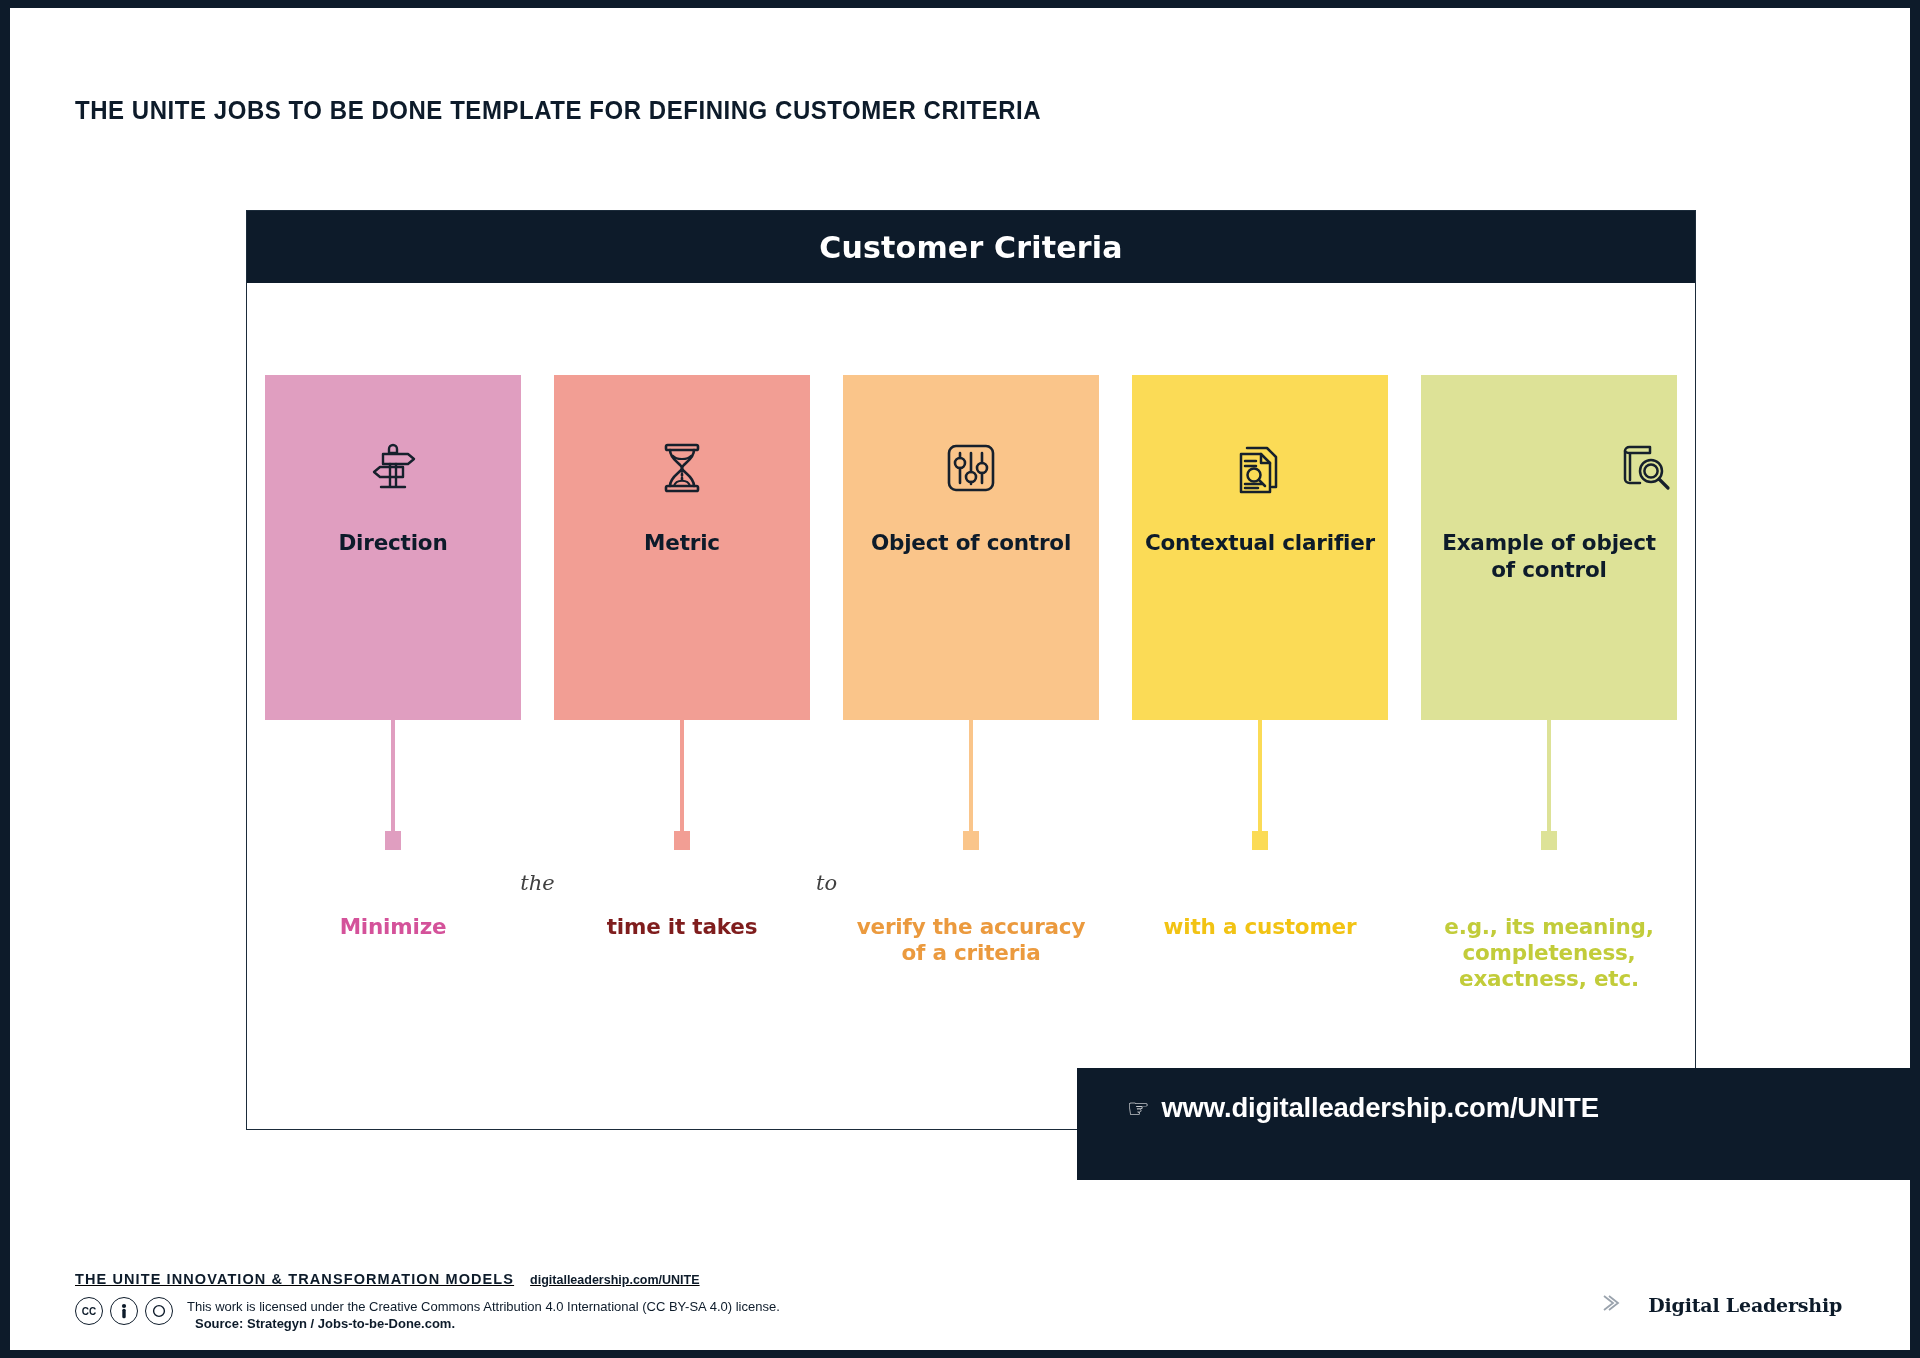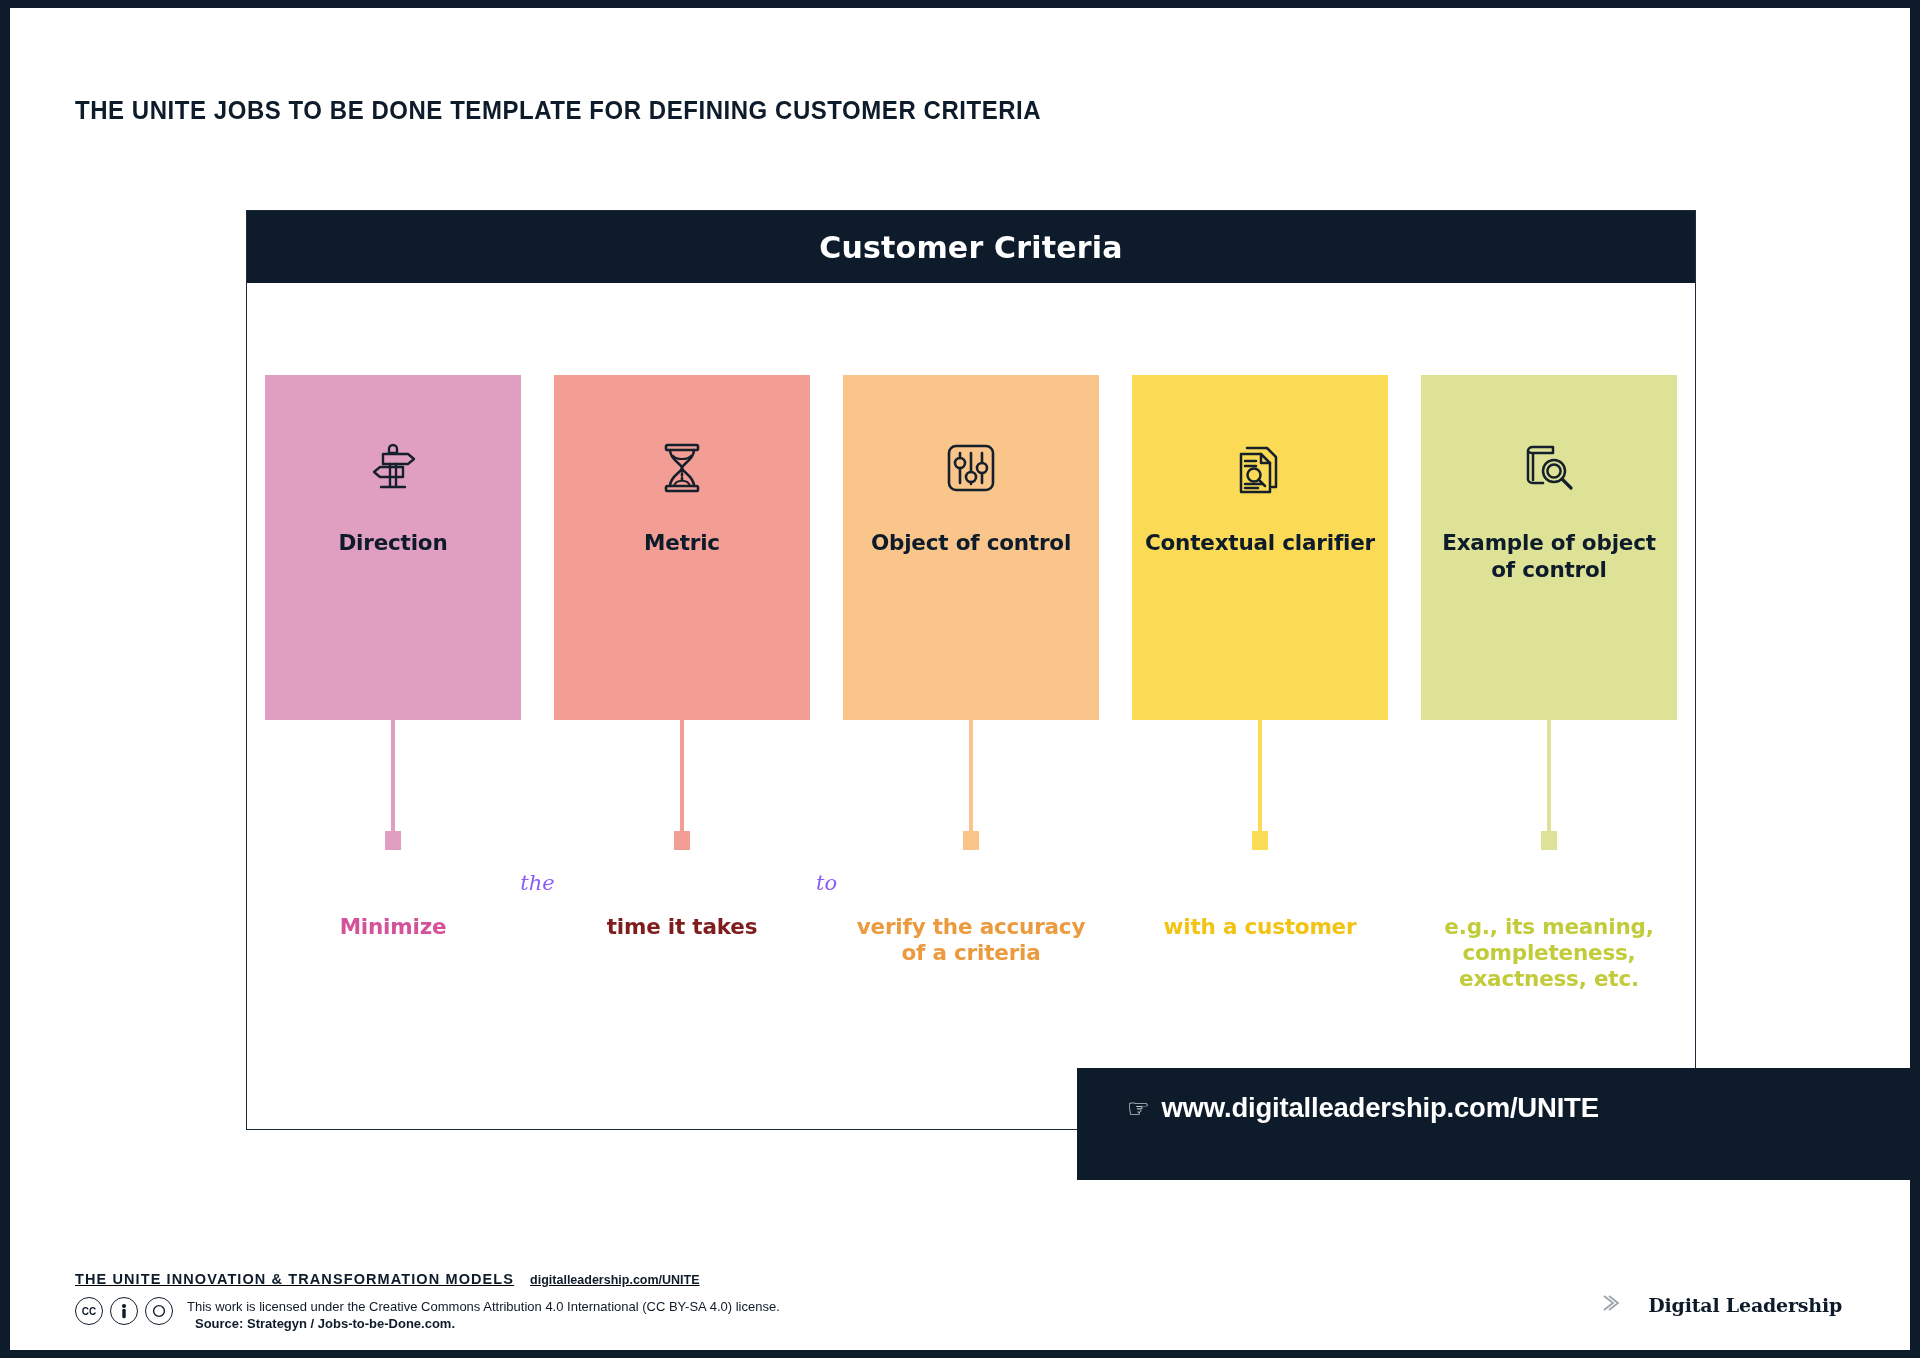--- a/index.html
+++ b/index.html
@@ -148,21 +148,21 @@
     line-height: 26px;
     letter-spacing: -0.2px;
     margin-top: 44px;
   }
   .joiner {
     position: absolute;
     top: 588px;
     font-family: "DejaVu Serif", serif;
     font-style: italic;
     font-size: 21px;
-    color: #8b5cf6;
+    color: #404040;
     white-space: nowrap;
   }
 
   
   #cta {
     position: absolute;
     left: 1067px;
     top: 1060px;
     width: 833px;
     height: 112px;
@@ -356,21 +356,21 @@
       </g>
     </svg>
               </div>
               <div class="card-label">Contextual clarifier</div>
             </div>
             <div class="stem" style="background: rgb(251, 219, 86);"></div>
             <div class="node" style="background: rgb(251, 219, 86);"></div>
             <div class="frag" style="color: rgb(242, 195, 19);">with a customer</div>
           </div>
           <div class="col" style="left: 1174px;">
-            <div class="card" style="background: rgb(221, 226, 151);">
+            <div class="card" style="background: rgb(221, 226, 151); align-items: flex-end;">
               <div class="card-icon">
                 <svg width="60" height="60" viewBox="0 0 60 60" aria-hidden="true">
       <g fill="none" stroke="#16202c" stroke-width="2.5" stroke-linejoin="round" stroke-linecap="round">
         <path d="M9 13 c0 -2.4 2 -4 4.6 -4 H34 v6 H13.6 C11 15 9 13.8 9 13 z"></path>
         <path d="M9 13 v28 c0 2.4 2 4 4.6 4 H24"></path>
         <path d="M14 16 v26"></path>
         <circle cx="35" cy="33" r="11"></circle>
         <circle cx="35" cy="33" r="6.6"></circle>
         <path d="M43 41 l9 9" stroke-width="3.2"></path>
       </g>

